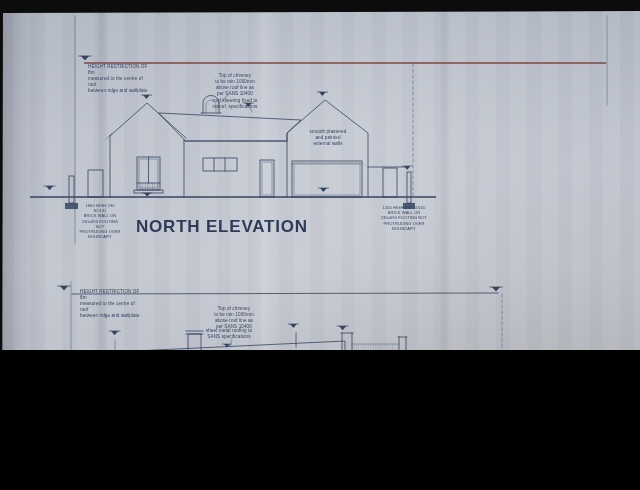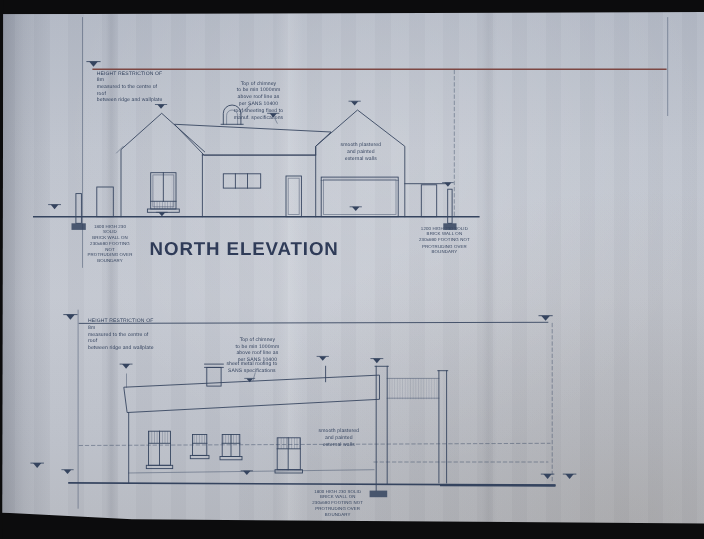--- a/index.html
+++ b/index.html
@@ -1,20 +1,20 @@
 <!DOCTYPE html>
 <html style="--paper: #bfc4ce; --line: #35445f; --datum-red: #7c4743; --title: #24314f; --photo-black: #0c0c0d;"><head>
 <meta charset="utf-8">
 <style>
   :root{
     --paper:#bfc4ce; --line:#35445f; --datum-red:#7c4743;
     --title:#24314f; --photo-black:#0c0c0d;
   }
   html,body{margin:0;padding:0;background:#000;}
-  #photo{position:relative;width:640px;height:490px;overflow:hidden;background:var(--photo-black);
+  #photo{position:relative;width:640px;height:350px;overflow:hidden;background:var(--photo-black);
          font-family:"Liberation Sans",sans-serif;}
   #paper{position:absolute;left:0;top:0;width:640px;height:490px;
     background:
       radial-gradient(ellipse at 90% 96%, rgba(120,108,92,.20), transparent 45%),
       radial-gradient(ellipse at 55% 28%, rgba(255,255,255,.16), transparent 60%),
       linear-gradient(90deg, rgba(55,60,75,.28) 0px, rgba(55,60,75,.10) 22px, transparent 46px),
       linear-gradient(90deg, transparent 96px, rgba(60,65,80,.10) 101px, transparent 108px),
       linear-gradient(90deg, transparent 250px, rgba(250,252,255,.14) 262px, transparent 276px),
       linear-gradient(90deg, transparent 438px, rgba(60,65,80,.07) 444px, transparent 452px),
       repeating-linear-gradient(90deg, rgba(90,95,110,.045) 0 14px, rgba(205,210,218,.05) 14px 31px),

